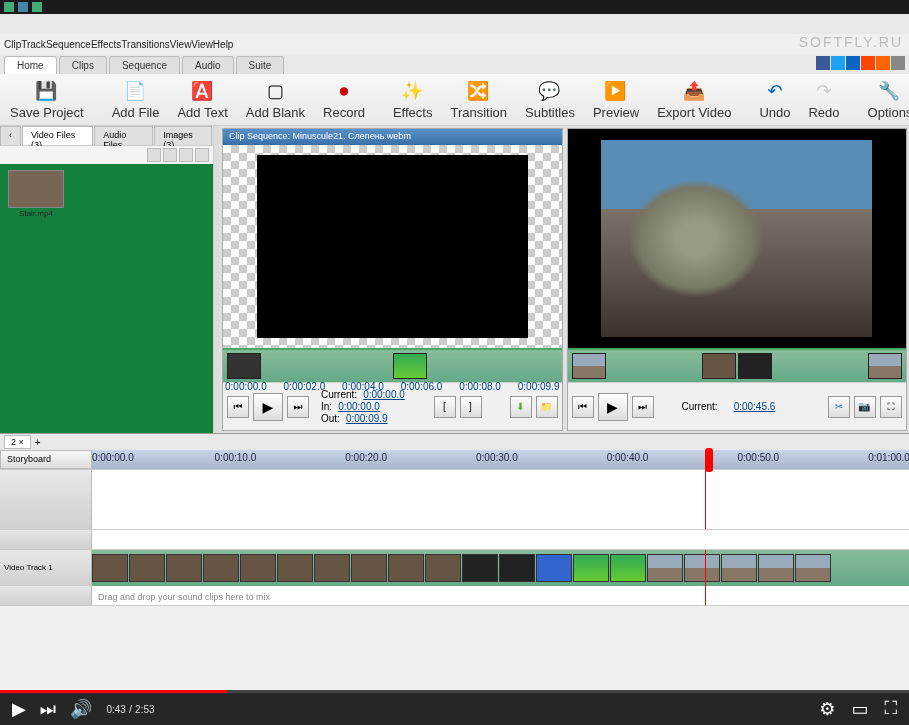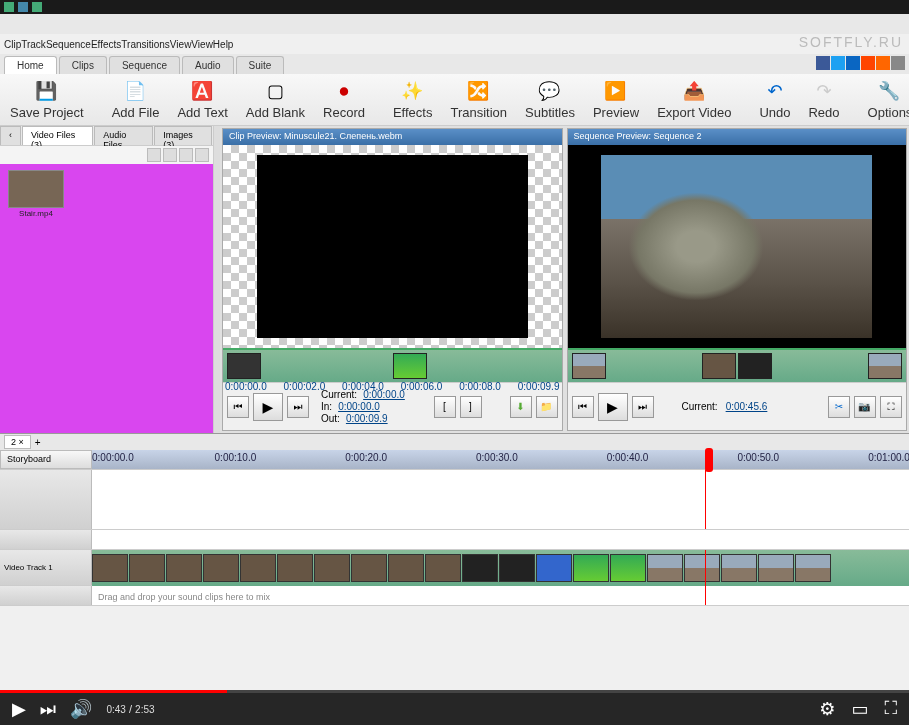--- a/index.html
+++ b/index.html
@@ -21,21 +21,21 @@
 .rbtn .ico { width:28px; height:24px; display:flex; align-items:center; justify-content:center; font-size:18px; }
 .rbtn .lbl { font-size:13px; color:#333; white-space:nowrap; }
 .rsep { width:1px; height:40px; background:#ccc; }
 .workspace { flex:1; display:flex; overflow:hidden; }
 .leftpanel { width:214px; background:#f0f0f0; display:flex; flex-direction:column; border-right:1px solid #ccc; }
 .filetabs { height:20px; display:flex; border-bottom:1px solid #ccc; background:#e8e8e8; }
 .ftab { padding:3px 8px; border:1px solid #bbb; border-bottom:none; background:#e0e0e0; font-size:9px; margin-right:1px; }
 .ftab.active { background:#fff; }
 .filetools { height:18px; background:#f4f4f4; display:flex; justify-content:flex-end; align-items:center; padding:0 4px; gap:2px; }
 .filetools i { width:14px; height:14px; background:#ddd; border:1px solid #bbb; }
-.filegrid { flex:1; padding:6px; display:flex; flex-wrap:wrap; gap:10px; align-content:flex-start; background:#d946ef; }
+.filegrid { flex:1; padding:6px; display:flex; flex-wrap:wrap; gap:10px; align-content:flex-start; background:#15803d; }
 .fileitem { width:60px; display:flex; flex-direction:column; align-items:center; gap:2px; }
 .fileitem .thumb { width:56px; height:38px; border:1px solid #888; background:#333; position:relative; }
 .fileitem .thumb.grass { background:linear-gradient(#3a5,#6c3); }
 .fileitem .thumb.mtn { background:linear-gradient(#9ab 50%,#876 50%); }
 .fileitem .thumb.stair { background:#765; }
 .fileitem .fname { font-size:8px; text-align:center; color:#222; line-height:1.1; word-break:break-all; }
 .sash { width:6px; background:#ddd; cursor:col-resize; }
 .previews { flex:1; display:flex; gap:4px; padding:2px; background:#e0e0e0; }
 .pv { flex:1; background:#f4f4f4; border:1px solid #aaa; display:flex; flex-direction:column; }
 .pv-title { height:16px; background:linear-gradient(#5a8fc7,#3a6fa7); color:#fff; font-size:9px; padding:2px 6px; }
@@ -204,21 +204,21 @@
           <div class="thumb stair"></div>
           <div class="fname">Stair.mp4</div>
         </div>
       </div>
     </div>
 
     <div class="sash"></div>
 
     <div class="previews">
       <div class="pv">
-        <div class="pv-title">Clip Preview: Minuscule21. Слепень.webm</div>
+        <div class="pv-title">Clip Sequence: Minuscule21. Слепень.webm</div>
         <div class="pv-body checker">
           <div class="pv-screen"></div>
         </div>
         <div class="pv-strip">
           <div class="clip"></div>
           <div style="flex:1"></div>
           <div class="clip grass"></div>
           <div style="flex:1"></div>
           <div class="tc">
             <span>0:00:00.0</span>
@@ -250,39 +250,38 @@
           <div style="flex:1"></div>
           <div class="pbtn">[</div>
           <div class="pbtn">]</div>
           <div style="width:20px"></div>
           <div class="pbtn" style="color:#5a3">⬇</div>
           <div class="pbtn">📁</div>
         </div>
       </div>
 
       <div class="pv">
-        <div class="pv-title">Sequence Preview: Sequence 2</div>
         <div class="pv-body" style="background:#000">
           <div class="pv-screen volcano"></div>
         </div>
         <div class="pv-strip">
           <div class="clip mtn"></div>
           <div style="flex:1"></div>
           <div class="clip" style="background:#654"></div>
           <div class="clip" style="background:#222"></div>
           <div style="flex:1"></div>
           <div class="clip mtn"></div>
         </div>
         <div class="pv-ctrl">
           <div class="pbtn">⏮</div>
           <div class="pbtn big">▶</div>
           <div class="pbtn">⏭</div>
           <div style="width:20px"></div>
           <span>Current:</span>
-          <span class="val" style="color:#048;text-decoration:underline;margin-left:4px">0:00:45.6</span>
+          <span class="val" style="color:#048;text-decoration:underline;margin-left:12px">0:00:45.6</span>
           <div style="flex:1"></div>
           <div class="pbtn" style="color:#06c">✂</div>
           <div class="pbtn">📷</div>
           <div class="pbtn">⛶</div>
         </div>
       </div>
     </div>
   </div>
 
   <div class="timeline-section">

